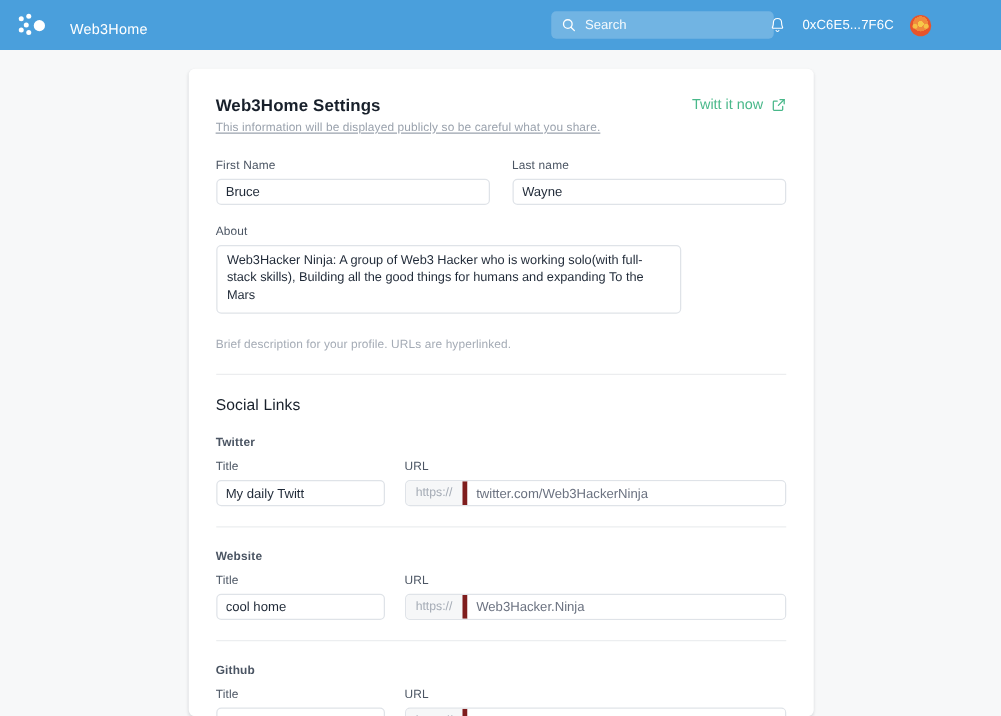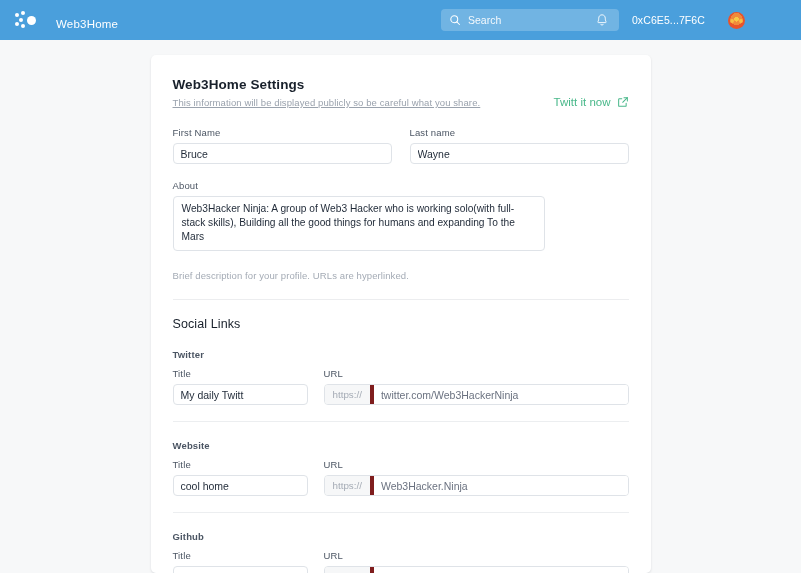--- a/index.html
+++ b/index.html
@@ -84,21 +84,21 @@
   }
   .search-input::placeholder { color: rgba(255,255,255,0.92); }
 
   .topbar-right {
     position: absolute;
     right: 56px;
     top: 0;
     height: 40px;
     display: flex;
     align-items: center;
-    gap: 23px;
+    gap: 13px;
   }
   .bell-icon { width: 14px; height: 15px; display: block; }
   .wallet-addr {
     color: #ffffff;
     font-size: 10.5px;
     letter-spacing: .1px;
     white-space: nowrap;
   }
   .avatar {
     width: 17px;
@@ -129,21 +129,21 @@
 
   .card {
     width: 500px;
     margin-top: 15px;
     background: #ffffff;
     border-radius: 5px;
     box-shadow: 0 1px 3px rgba(16,24,40,.07), 0 1px 2px rgba(16,24,40,.05);
     padding: 22px 22px 0 22px;
   }
 
-  .card-head { display: flex; justify-content: space-between; align-items: flex-end; }
+  .card-head { display: flex; justify-content: space-between; align-items: flex-start; }
 
   .card-title {
     font-size: 13.5px;
     font-weight: bold;
     color: #18202b;
     letter-spacing: .1px;
   }
   .card-sub {
     font-size: 9.5px;
     color: #9aa2ad;

